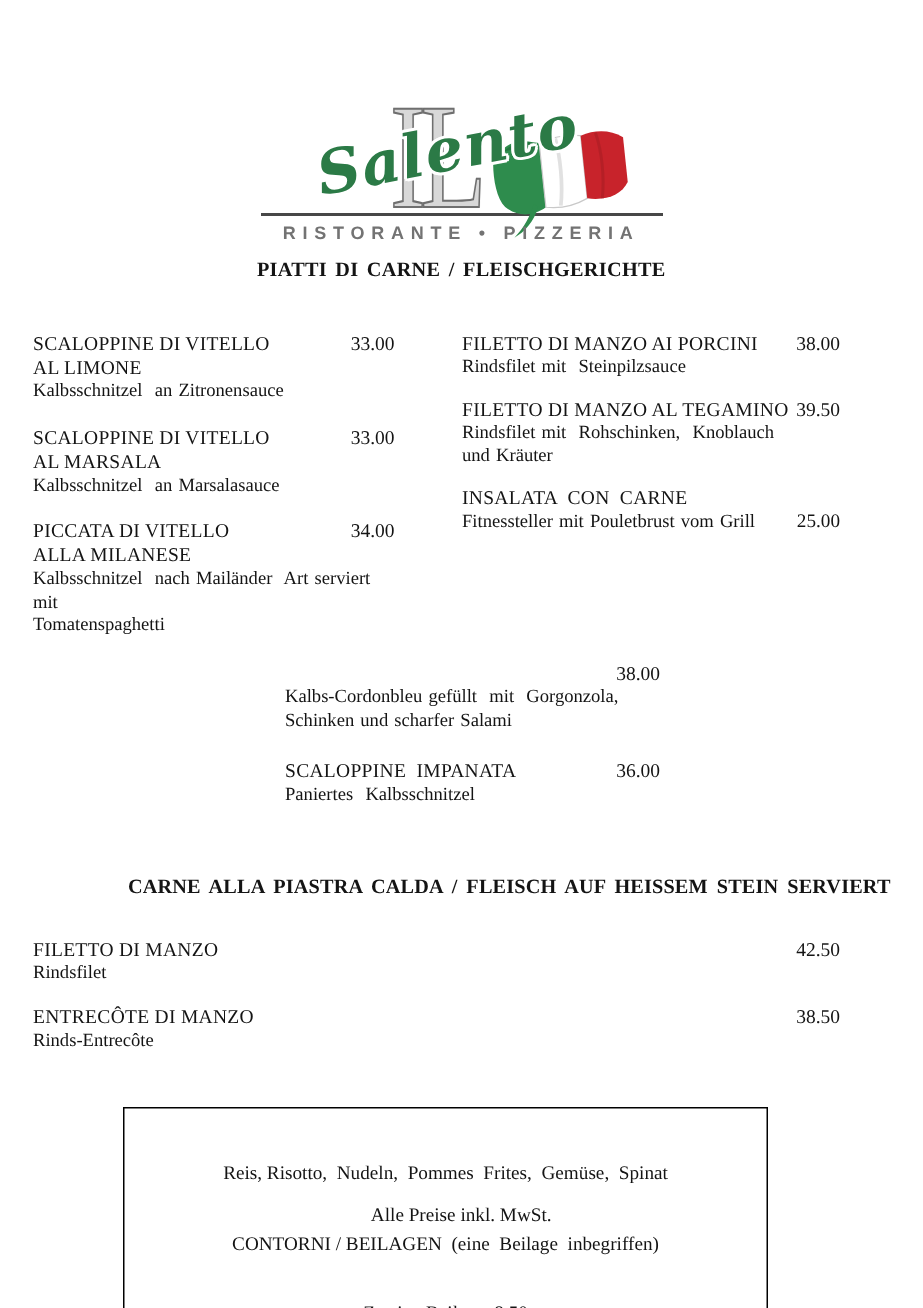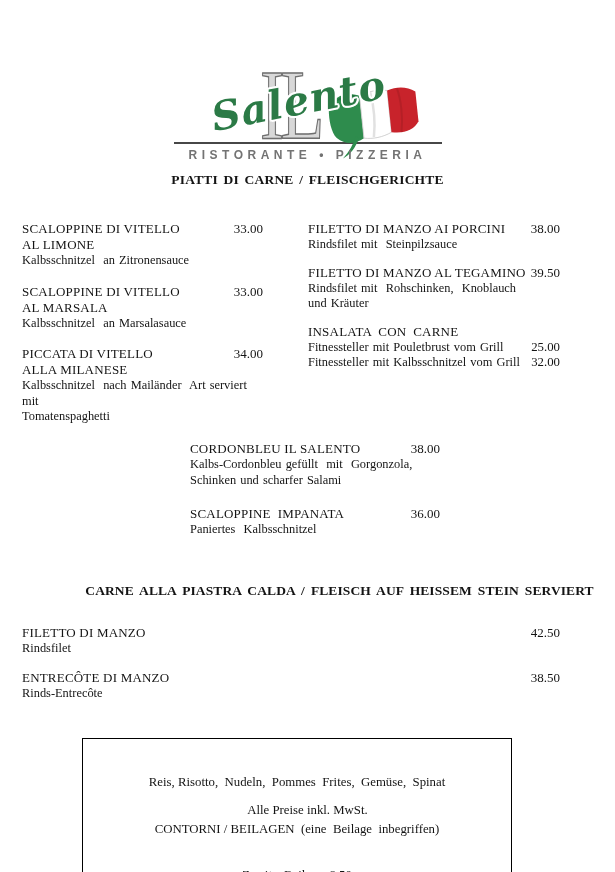--- a/index.html
+++ b/index.html
@@ -139,32 +139,27 @@
 und Kräuter</div>
       </div>
       <div class="item">
         <div class="row">
           <span class="name">INSALATA  CON  CARNE</span>
         </div>
         <div class="sub-row">
           <span>Fitnessteller mit Pouletbrust vom Grill</span>
           <span class="price">25.00</span>
         </div>
-        <div class="sub-row">
-          <span>Fitnessteller mit Kalbsschnitzel vom Grill</span>
-          <span class="price">32.00</span>
-        </div>
       </div>
     </div>
   </div>
 
   <div class="center-block">
     <div class="item">
       <div class="row">
-        <span class="name">CORDONBLEU IL SALENTO</span>
         <span class="price">38.00</span>
       </div>
       <div class="desc">Kalbs-Cordonbleu gefüllt  mit  Gorgonzola,
 Schinken und scharfer Salami</div>
     </div>
     <div class="item">
       <div class="row">
         <span class="name">SCALOPPINE  IMPANATA</span>
         <span class="price">36.00</span>
       </div>

